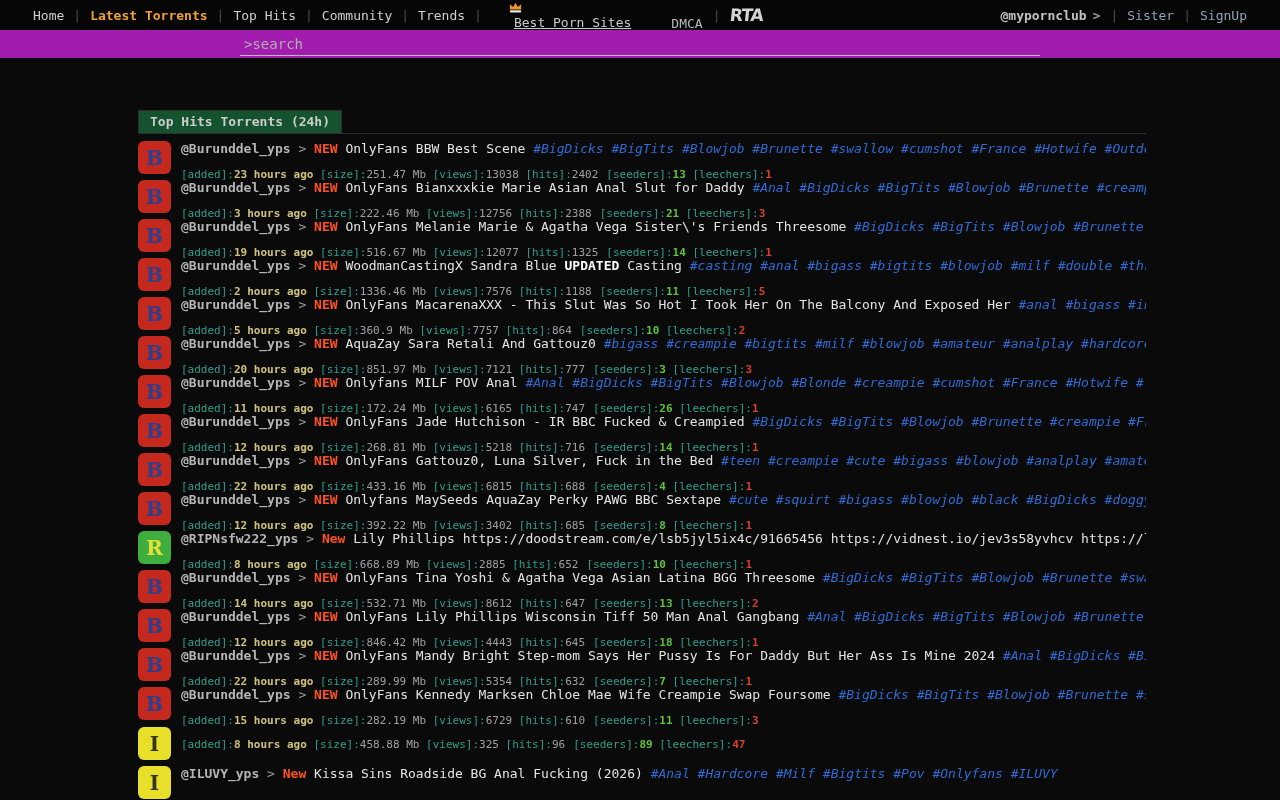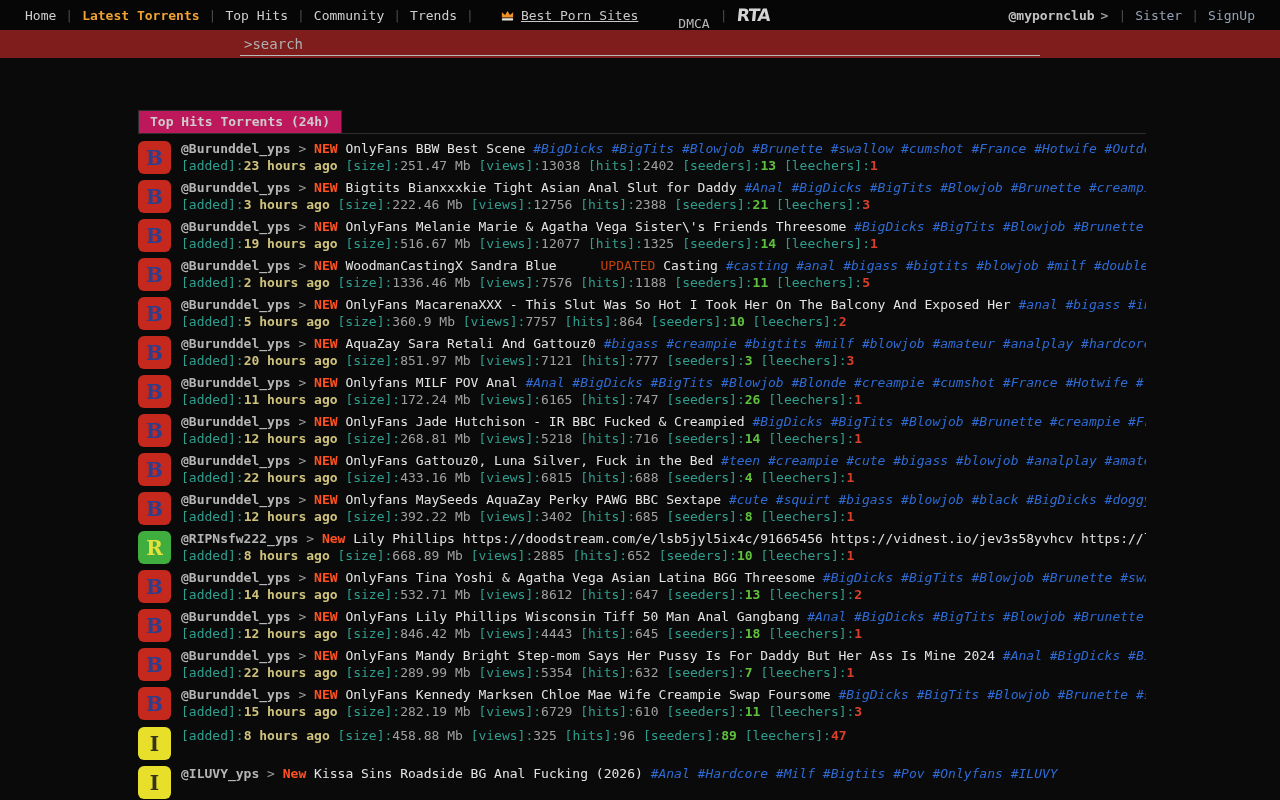--- a/index.html
+++ b/index.html
@@ -1,64 +1,64 @@
 <!DOCTYPE html>
 <html><head>
 <meta charset="utf-8">
 <style>
   * { margin:0; padding:0; box-sizing:border-box; }
   html,body { width:1280px; height:800px; overflow:hidden; background:#0a0a0a;
     font-family:"DejaVu Sans Mono", monospace; }
   a { text-decoration:none; cursor:pointer; }
 
   
-  .topbar { display:flex; align-items:center; height:30px; padding:0 16px;
+  .topbar { display:flex; align-items:center; height:30px; padding:0 24px;
     background:#060606; font-size:13px; white-space:nowrap; }
   .nav-item { color:#cfcfcf; padding:0 9px; }
   .nav-item.active { color:#f0a232; font-weight:bold; }
   .sep { color:#4a4a4a; }
-  .promo-group { display:flex; align-items:flex-start; margin-left:26px; }
+  .promo-group { display:flex; align-items:flex-start; margin-left:26px;flex-direction:column; }
   .promo-link { color:#c9c9c9; text-decoration:underline; margin-left:6px; }
   .icon-crown { width:15px; height:15px; display:inline-block; }
   .dmca { color:#b9b9b9; margin-left:30px; padding:0 10px;margin-top:16px; }
   .rta { font-family:"DejaVu Sans", sans-serif; font-weight:bold; font-size:17px;
     letter-spacing:-1px; color:#d4d4d4; padding:0 10px; transform:skewX(-6deg);
     display:inline-block; }
   .nav-right { margin-left:auto; display:flex; align-items:flex-end; }
   .account { color:#c2c2c2; font-weight:bold; padding-right:6px; }
   .account-chev { color:#9a9a9a; font-weight:bold; padding-right:10px; }
   .authlink { color:#94a2b4; padding:0 9px; }
 
   
-  .searchwrap { padding:4px 0 2px 240px; background:#7f1d1d; }
+  .searchwrap { padding:4px 0 2px 240px; background:#a21caf; }
   .search-input { width:800px; background:transparent; border:none; outline:none;
     border-bottom:1px solid #b9b9b9; color:#b9b9b9; font-family:"DejaVu Sans Mono",monospace;
     font-size:14px; padding:2px 4px 3px 4px; }
   .search-input::placeholder { color:#b0b0b0; }
 
   
   #content { margin-left:138px; width:1008px; }
   .section-head { border-bottom:1px solid #2e2e2e; line-height:0; }
   .section-head:first-child { margin-top:52px; }
-  .section-head .tab { display:inline-block; background:#be185d; color:#cdcdcd;
+  .section-head .tab { display:inline-block; background:#14532d; color:#cdcdcd;
     font-size:13px; font-weight:bold; line-height:16px; padding:3px 11px;
     border:1px solid #2e2e2e; border-bottom:none; }
   .rows { padding-top:1px; }
   .row { display:flex; margin-top:6px; height:33px; }
   .avatar { flex:0 0 33px; width:33px; height:33px; border-radius:6px;
     display:flex; align-items:center; justify-content:center;
     font-family:"DejaVu Serif", serif; font-weight:bold; font-size:20px; line-height:1; }
   .lines { margin-left:10px; min-width:0; }
   .l1 { font-size:13px; line-height:16px; white-space:nowrap; overflow:hidden;
     width:965px; }
-  .l2 { font-size:13px; line-height:16px; white-space:nowrap; margin-top:1px; }
+  .l2 { font-size:11px; line-height:16px; white-space:nowrap; margin-top:10px; }
   .user { color:#b5b5b5; font-weight:bold; }
   .chev { color:#9a9a9a; }
   .badge { color:#ff5122; font-weight:bold; }
-  .badge2 { color:#c2410c; font-weight:normal;margin-left:36px; }
+  .badge2 { color:#ffffff; font-weight:bold; }
   .title { color:#e3e3e3; }
   .tags { color:#2e6bd4; font-style:italic; }
   .lbl { color:#2f9e8e; }
   .v-time { color:#cfc27c; font-weight:bold; }
   .v-gray { color:#a0a0a0; }
   .v-seed { color:#5ec23d; font-weight:bold; }
   .v-leech { color:#d8402c; font-weight:bold; }
   .gap2 { display:inline-block; width:8px; }
 </style>
 </head>
@@ -98,21 +98,21 @@
       <div class="row">
         <div class="avatar" style="background: rgb(197, 40, 28); color: rgb(43, 63, 142);">B</div>
         <div class="lines">
           <div class="l1"><a class="user">@Burunddel_yps</a> <span class="chev">&gt;</span> <span class="badge">NEW</span> <a class="title">OnlyFans BBW Best Scene</a> <a class="tags">#BigDicks #BigTits #Blowjob #Brunette #swallow #cumshot #France #Hotwife #Outdoors #A…</a></div>
           <div class="l2"><span class="lbl">[added]:</span><span class="v-time">23 hours ago</span><span> </span><span class="lbl">[size]:</span><span class="v-gray">251.47 Mb</span><span> </span><span class="lbl">[views]:</span><span class="v-gray">13038</span><span> </span><span class="lbl">[hits]:</span><span class="v-gray">2402</span><span class="gap2"> </span><span class="lbl">[seeders]:</span><span class="v-seed">13</span><span> </span><span class="lbl">[leechers]:</span><span class="v-leech">1</span><span> </span></div>
         </div>
       </div>
       <div class="row">
         <div class="avatar" style="background: rgb(197, 40, 28); color: rgb(43, 63, 142);">B</div>
         <div class="lines">
-          <div class="l1"><a class="user">@Burunddel_yps</a> <span class="chev">&gt;</span> <span class="badge">NEW</span> <a class="title">Bigtits Bianxxxkie Tight Asian Anal Slut for Daddy</a> <a class="tags">#Anal #BigDicks #BigTits #Blowjob #Brunette #creampie #cu…</a></div>
+          <div class="l1"><a class="user">@Burunddel_yps</a> <span class="chev">&gt;</span> <span class="badge">NEW</span> <a class="title">OnlyFans Bianxxxkie Marie Asian Anal Slut for Daddy</a> <a class="tags">#Anal #BigDicks #BigTits #Blowjob #Brunette #creampie #cu…</a></div>
           <div class="l2"><span class="lbl">[added]:</span><span class="v-time">3 hours ago</span><span> </span><span class="lbl">[size]:</span><span class="v-gray">222.46 Mb</span><span> </span><span class="lbl">[views]:</span><span class="v-gray">12756</span><span> </span><span class="lbl">[hits]:</span><span class="v-gray">2388</span><span class="gap2"> </span><span class="lbl">[seeders]:</span><span class="v-seed">21</span><span> </span><span class="lbl">[leechers]:</span><span class="v-leech">3</span><span> </span></div>
         </div>
       </div>
       <div class="row">
         <div class="avatar" style="background: rgb(197, 40, 28); color: rgb(43, 63, 142);">B</div>
         <div class="lines">
           <div class="l1"><a class="user">@Burunddel_yps</a> <span class="chev">&gt;</span> <span class="badge">NEW</span> <a class="title">OnlyFans Melanie Marie &amp; Agatha Vega Sister\'s Friends Threesome</a> <a class="tags">#BigDicks #BigTits #Blowjob #Brunette #swall…</a></div>
           <div class="l2"><span class="lbl">[added]:</span><span class="v-time">19 hours ago</span><span> </span><span class="lbl">[size]:</span><span class="v-gray">516.67 Mb</span><span> </span><span class="lbl">[views]:</span><span class="v-gray">12077</span><span> </span><span class="lbl">[hits]:</span><span class="v-gray">1325</span><span class="gap2"> </span><span class="lbl">[seeders]:</span><span class="v-seed">14</span><span> </span><span class="lbl">[leechers]:</span><span class="v-leech">1</span><span> </span></div>
         </div>
       </div>

